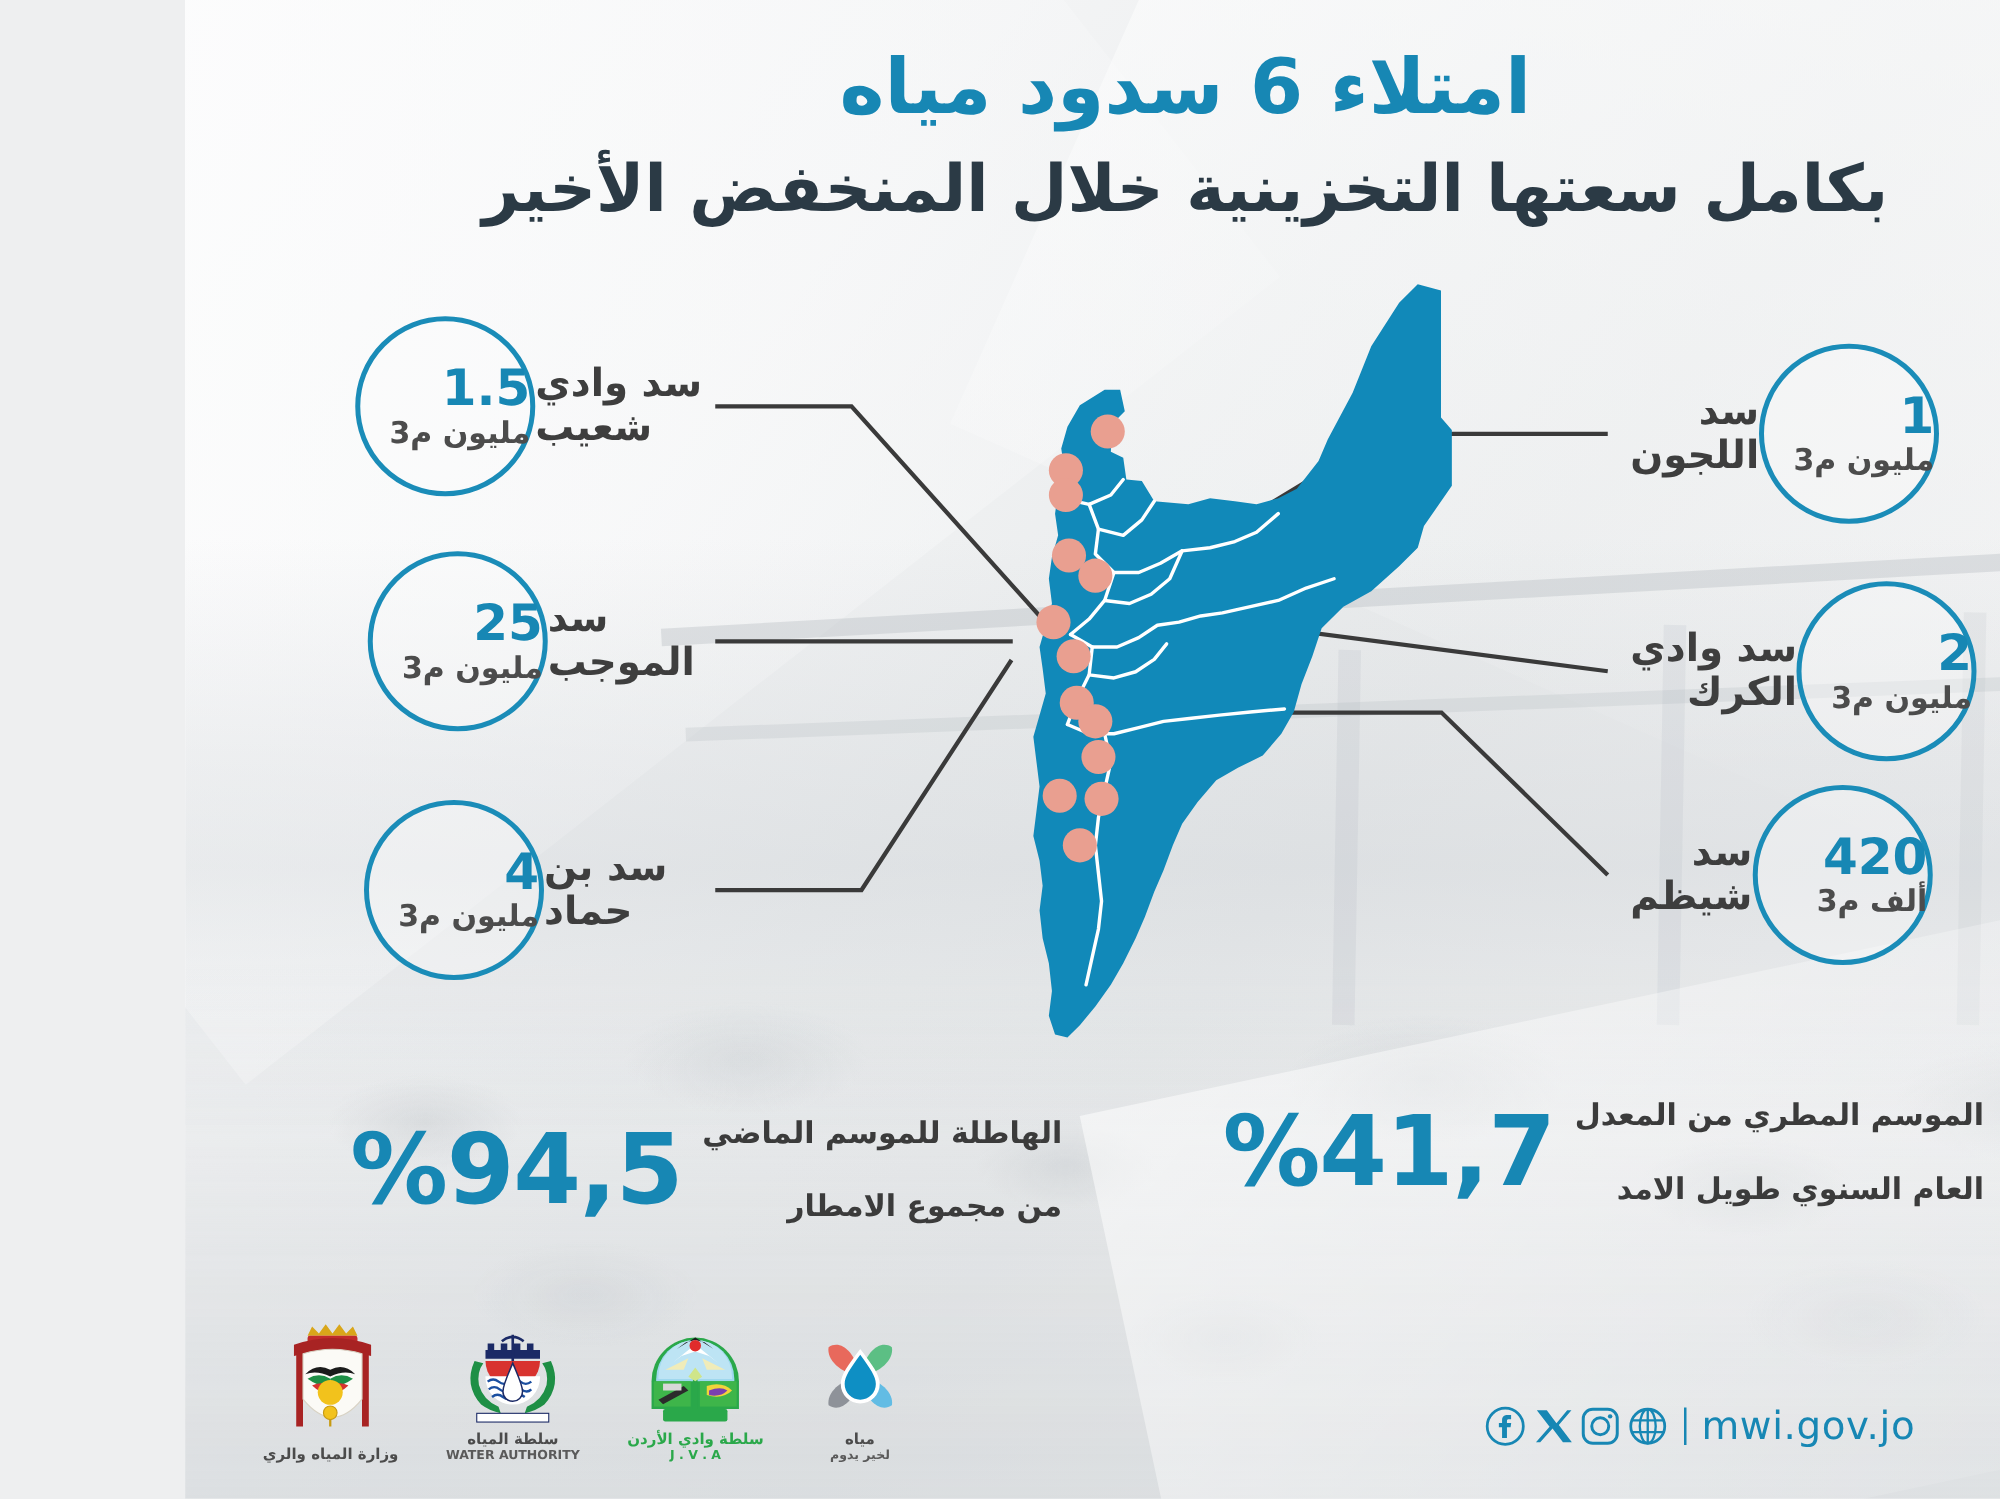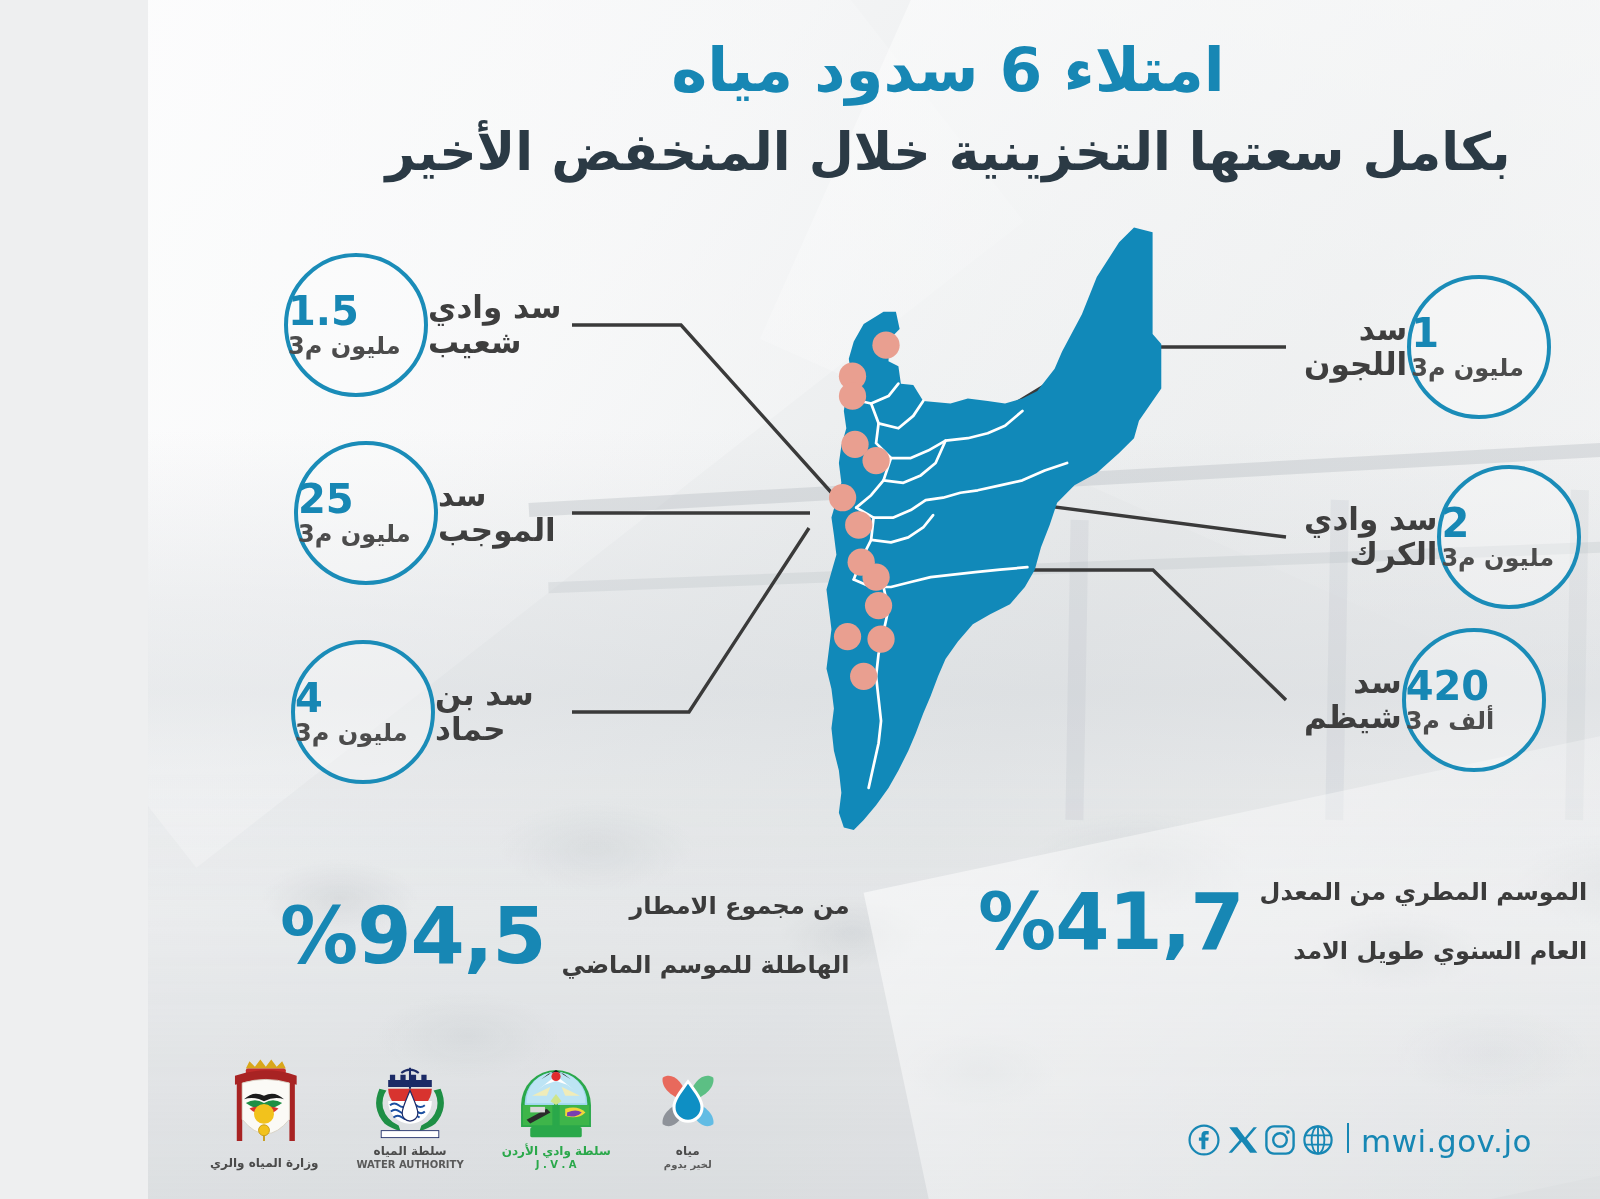--- a/index.html
+++ b/index.html
@@ -71,21 +71,21 @@
   
   #map{position:absolute;left:520px;top:215px;width:560px;height:620px;}
 
   
   .node{position:absolute;display:flex;align-items:center;}
   .node.left{flex-direction:row;}       
   .node.right{flex-direction:row;}
   .circle{
     width:144px;height:144px;border-radius:50%;
     border:4px solid #1a8cb8;
-    display:flex;flex-direction:column;align-items:flex-end;justify-content:center;
+    display:flex;flex-direction:column;align-items:flex-start;justify-content:center;
     box-sizing:border-box;flex:none;
     background:rgba(252,252,253,.35);
   }
   .circle .amount{
     font-size:40px;font-weight:bold;color:#1787b4;line-height:1;margin-bottom:3px;
     font-family:"DejaVu Sans","Liberation Sans",sans-serif;
   }
   .circle .unit{
     font-size:24px;font-weight:bold;color:#4c4c4c;line-height:1.04;text-align:center;
   }
@@ -108,21 +108,21 @@
   }
   .stat .desc .hl{color:#1787b4;}
 
   
   #logos{position:absolute;left:62px;bottom:28px;display:flex;align-items:flex-end;gap:38px;}
   .logo{display:flex;flex-direction:column;align-items:center;}
   .logo .cap{font-size:12px;font-weight:bold;color:#4b4b4b;line-height:1.25;text-align:center;margin-top:4px;}
   .logo .cap2{font-size:10px;font-weight:bold;color:#5a5a5a;line-height:1.2;text-align:left;}
 
   
-  #social{position:absolute;right:68px;bottom:40px;display:flex;align-items:flex-start;gap:4px;direction:ltr;}
+  #social{position:absolute;right:68px;bottom:40px;display:flex;align-items:center;gap:4px;direction:ltr;}
   #social .ic{width:34px;height:34px;display:block;}
   #social .bar{width:2px;height:30px;background:#1787b4;margin:0 8px;}
   #social .url{font-size:31px;color:#1787b4;font-weight:normal;letter-spacing:.5px;}
 </style>
 </head>
 <body>
 
 <div id="stage">
 
   <div class="bg-diag-a"></div>
@@ -259,22 +259,22 @@
       <div class="amount">420</div>
       <div class="unit">ألف
 م3</div>
     </div>
     <div class="dam-label">سد
 شيظم</div>
   </div>
 
   <div class="stat" style="left:132px;top:862px;">
     <div class="desc">
+      <div>الهاطلة للموسم الماضي</div>
       <div>من مجموع الامطار</div>
-      <div>الهاطلة للموسم الماضي</div>
     </div>
     <div class="big">%94,5</div>
   </div>
 
   <div class="stat" style="left:830px;top:848px;">
     <div class="desc">
       <div>الموسم المطري من المعدل</div>
       <div>العام السنوي طويل الامد</div>
     </div>
     <div class="big">%41,7</div>

